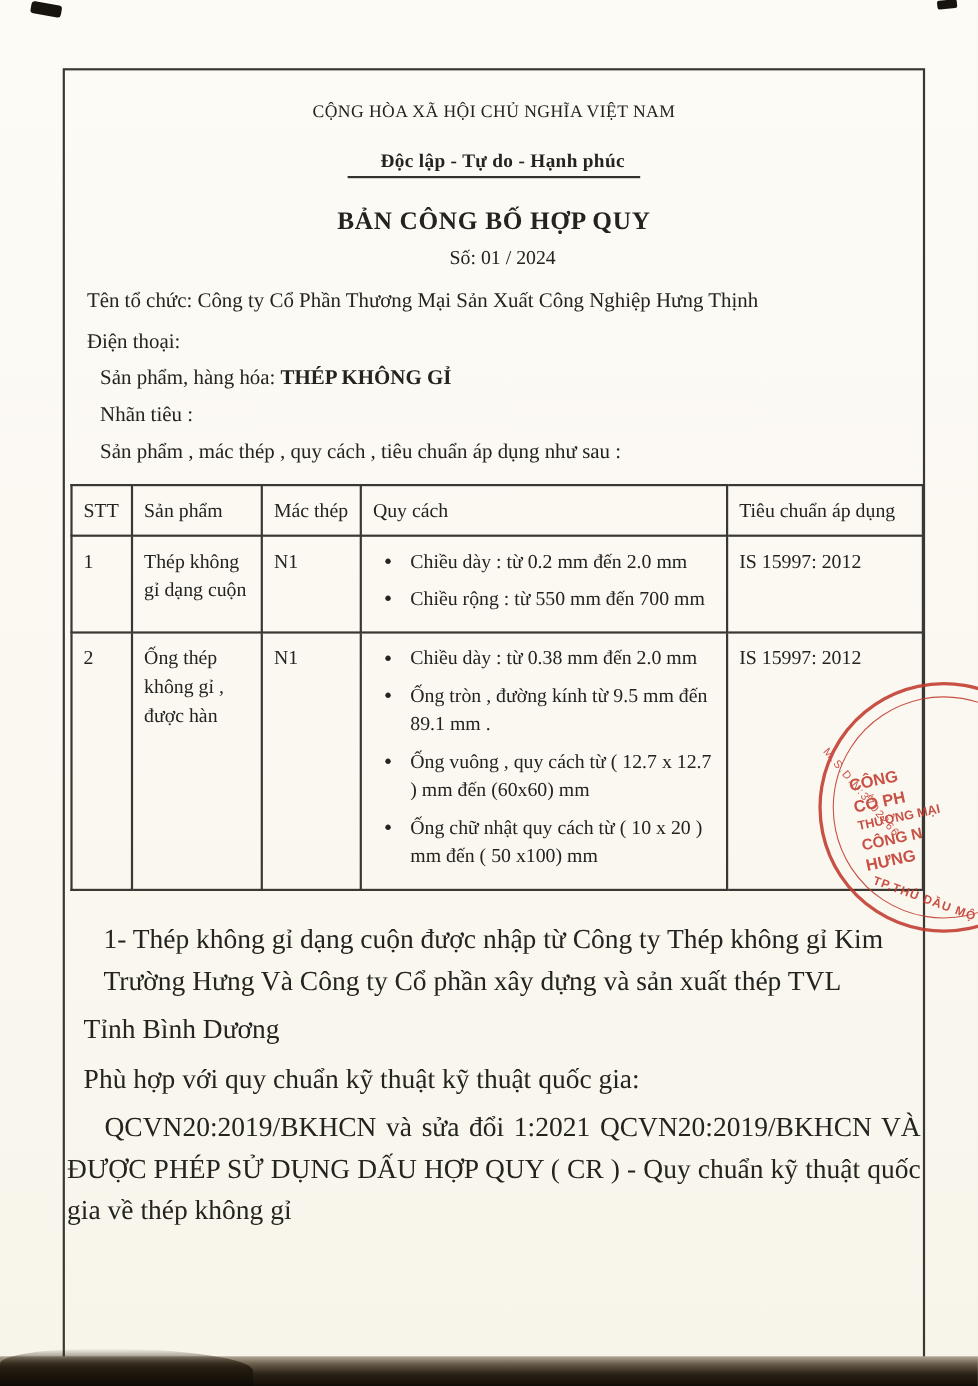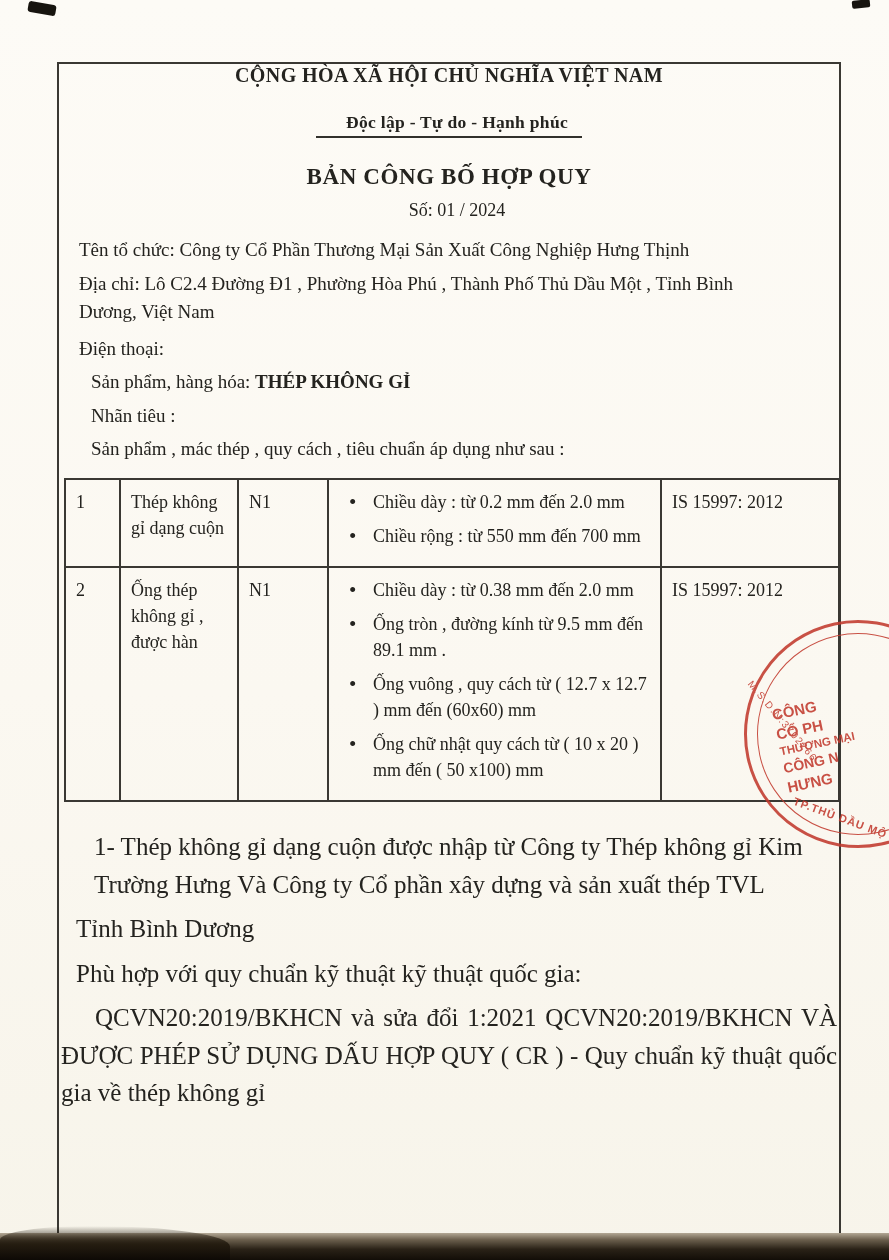--- a/index.html
+++ b/index.html
@@ -6,21 +6,21 @@
   .page {
     position:relative; width:889px; height:1260px; margin:0 auto;
     background:linear-gradient(180deg,#fdfbf6 0%,#fbf8f1 55%,#f7f4ea 100%);
     overflow:hidden; font-family:"Liberation Serif", serif; color:#24231f;
   }
   .frame {
     position:absolute; left:57px; top:62px; width:784px; height:1177px;
     border:2px solid #3a3833; box-sizing:border-box;
   }
   .center { text-align:center; }
-  .country { margin-top:0; font-weight:bold; font-size:20px; letter-spacing:.4px; }
+  .country { margin-top:29px; font-weight:normal; font-size:16px; letter-spacing:.4px; }
   .motto {
     display:inline-block; margin-top:7px; font-weight:bold; font-size:17.5px;
     padding:0 14px 3px 30px; border-bottom:2px solid #32312c; letter-spacing:.3px;
   }
   .doc-title { margin-top:26px; font-weight:bold; font-size:23px; letter-spacing:.6px; }
   .doc-number { margin-top:10px; font-size:18px;margin-left:16px; }
   .info { padding:10px 22px 0 20px; font-size:19px; line-height:1.5; }
   .info p { margin:5px 0; }
   .address { max-width:668px; }
   .phone { margin-top:8px !important; }
@@ -97,36 +97,42 @@
     <div class="center">
       <div class="country">CỘNG HÒA XÃ HỘI CHỦ NGHĨA VIỆT NAM</div><br>
       <div class="motto">Độc lập - Tự do - Hạnh phúc</div>
     </div>
 
     <div class="center doc-title">BẢN CÔNG BỐ HỢP QUY</div>
     <div class="center doc-number">Số: 01 / 2024</div>
 
     <div class="info">
       <p>Tên tổ chức: Công ty Cổ Phần Thương Mại Sản Xuất Công Nghiệp Hưng Thịnh</p>
-      <p class="address">Địa chỉ: Lô C2.4 Đường Đ1 , Phường Hòa Phú , Thành Phố Thủ Dầu Một , Tỉnh Bình Dương, Việt Nam</p>
       <p class="phone">Điện thoại:</p>
       <p class="indent"><span>Sản phẩm, hàng hóa: </span><span class="bold">THÉP KHÔNG GỈ</span></p>
       <p class="indent">Nhãn tiêu :</p>
       <p class="indent">Sản phẩm , mác thép , quy cách , tiêu chuẩn áp dụng như sau :</p>
     </div>
 
     <table class="spec">
       <colgroup>
         <col class="col-stt">
           <col class="col-prod">
           <col class="col-grade">
           <col class="col-spec">
           <col class="col-std">
       </colgroup>
       <tbody>
+          <tr>
+        <th class="c">STT</th>
+        <th>Sản phẩm</th>
+        <th>Mác thép</th>
+        <th>Quy cách</th>
+        <th>Tiêu chuẩn áp dụng</th>
+      </tr>
       <tr>
         <td class="c">1</td>
         <td>Thép không gỉ dạng cuộn</td>
         <td class="grade">N1</td>
         <td>
           <ul class="specs">
             <li class="bullet"><span>Chiều dày : từ 0.2 mm đến 2.0 mm</span></li>
             <li class="bullet"><span>Chiều rộng : từ 550 mm đến 700 mm</span></li>
           </ul>
         </td>

